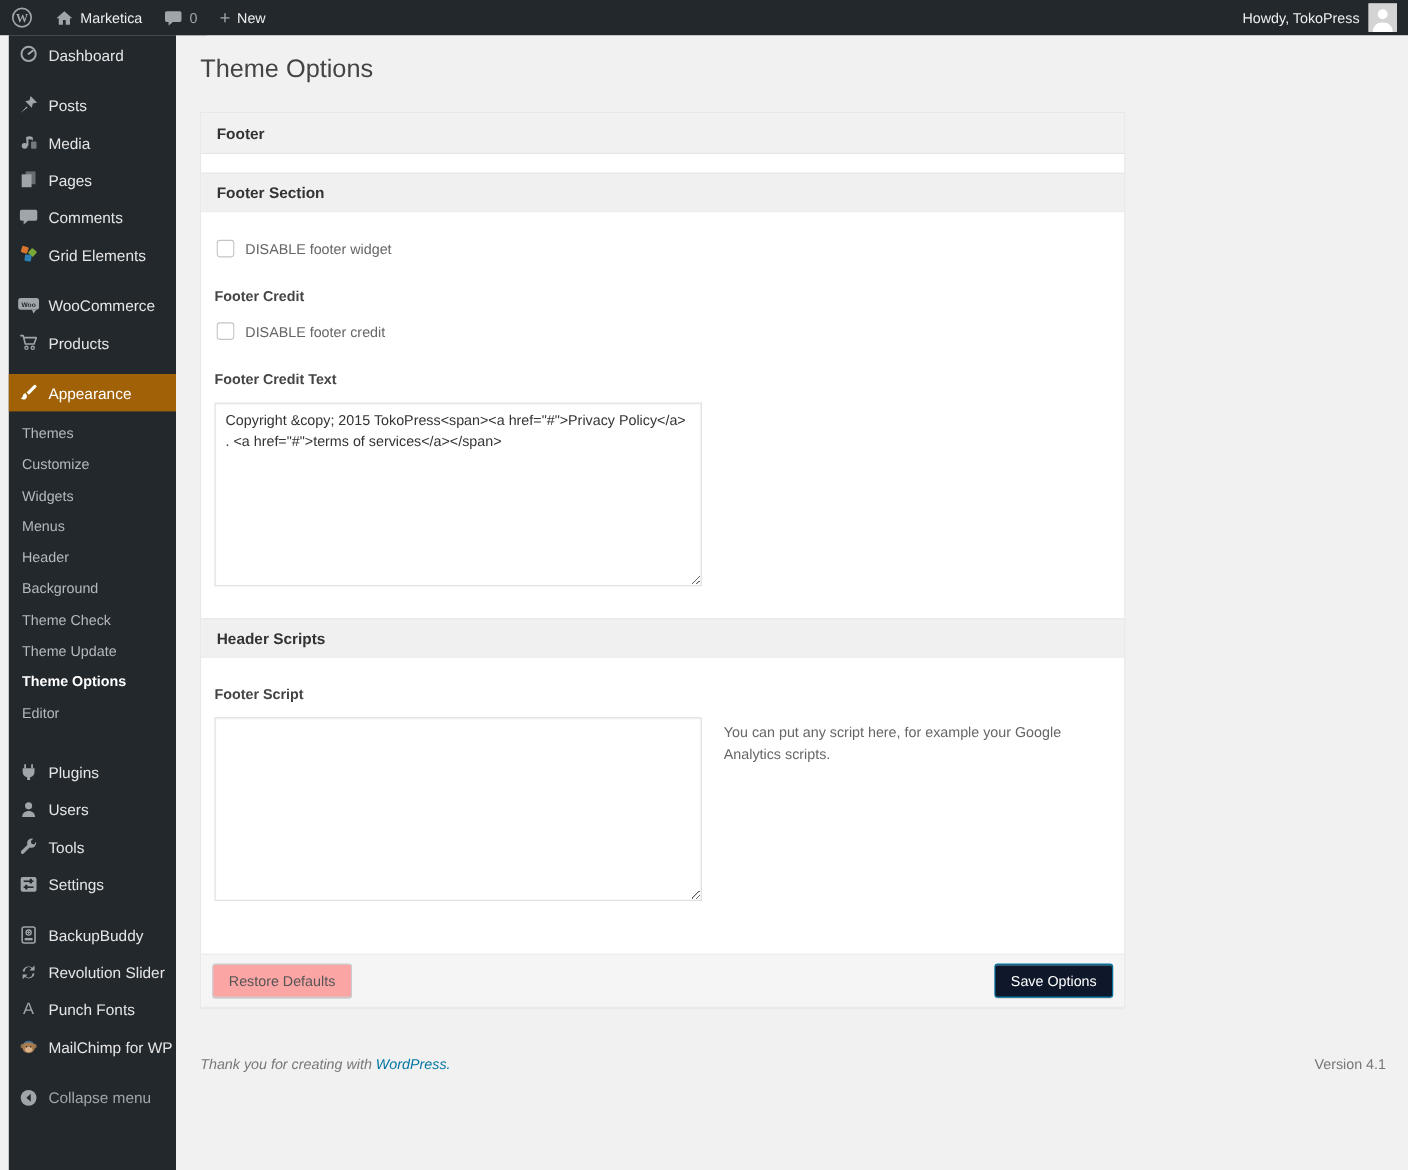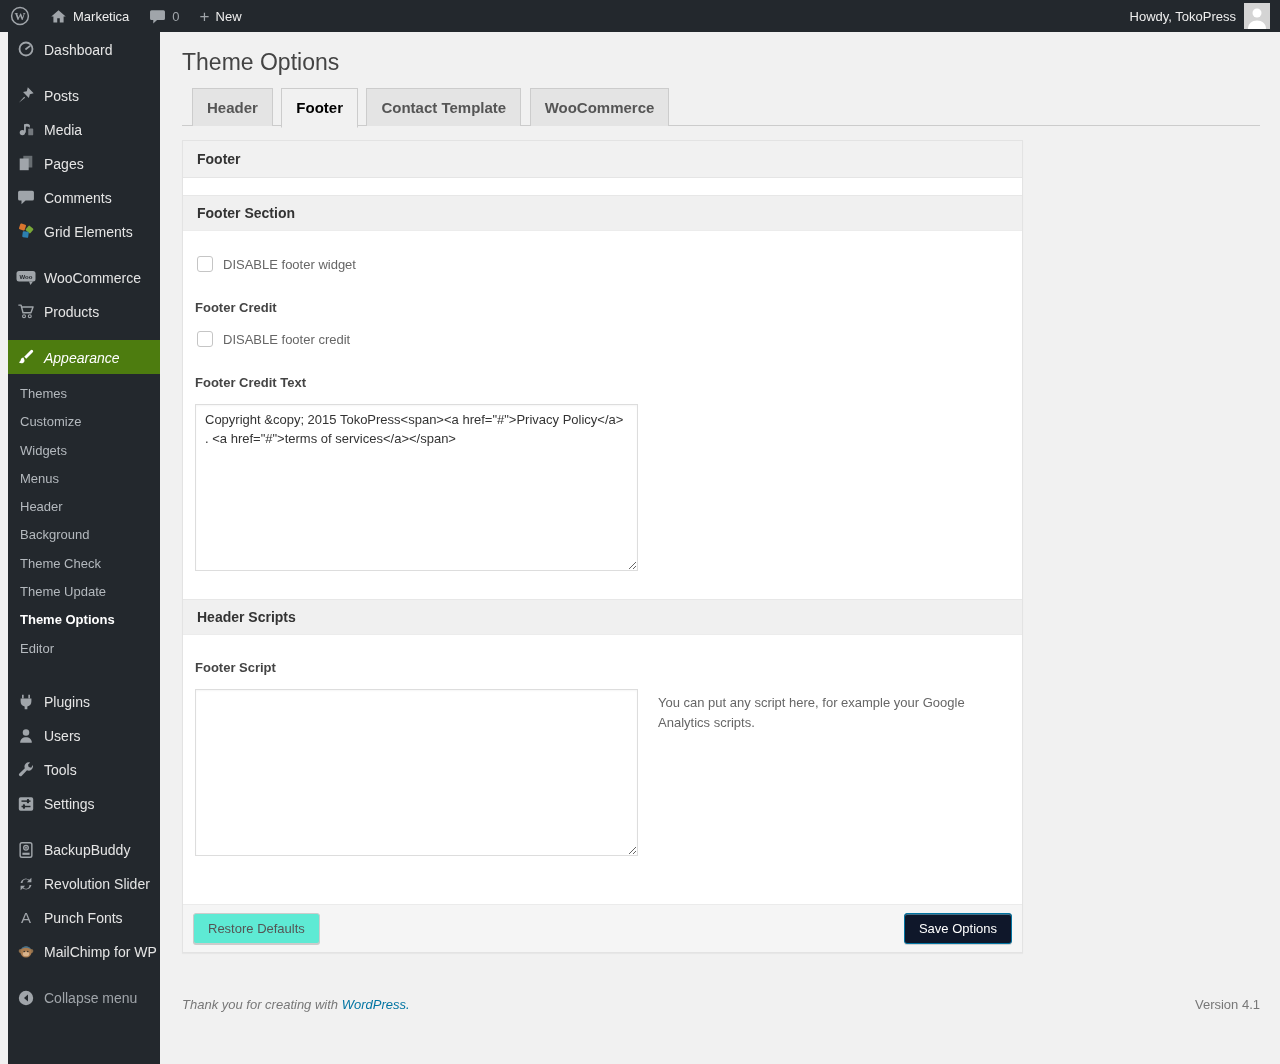--- a/index.html
+++ b/index.html
@@ -42,21 +42,21 @@
   .menu-item {
     display: flex; align-items: center; gap: 8px;
     height: 34px; padding: 0 8px 0 8px; color: #e5e5e5; cursor: pointer;
     position: relative;
   }
   .micon {
     width: 20px; height: 20px; flex: none; color: #a0a5aa;
     display: flex; align-items: center; justify-content: center;
   }
   .mlabel { line-height: 1; padding-top: 1px; }
-  .menu-item.active { background: #4d7c0f; color: #fff; font-style: italic; }
+  .menu-item.active { background: #a16207; color: #fff; }
   .menu-item.active .micon { color: #fff; }
   .menu-item.active::after {
     content: ""; position: absolute; right: 0; top: 50%; margin-top: -8px;
     border: 8px solid transparent; border-right-color: #f1f1f1;
   }
   .submenu { list-style: none; padding: 6px 0 10px 0; }
   .submenu-item {
     display: block; padding: 7px 12px; color: #b4b9be; font-size: 13px;
     line-height: 1.1; cursor: pointer;
   }
@@ -117,21 +117,21 @@
 
   .action-bar {
     background: #f5f5f5; border-top: 1px solid #ebebeb;
     padding: 8px 10px; display: flex; justify-content: space-between; align-items: center;
   }
   .btn {
     font-family: "Liberation Sans", sans-serif; font-size: 13px; line-height: 1;
     padding: 8px 14px; border-radius: 3px; cursor: pointer;
   }
   .btn-secondary {
-    background: #5eead4; border: 1px solid #ccc; color: #555;
+    background: #fca5a5; border: 1px solid #ccc; color: #555;
     box-shadow: 0 1px 0 #ccc;
   }
   .btn-primary {
     background: #0f172a; border: 1px solid #0074a2; color: #fff;
     box-shadow: inset 0 1px 0 rgba(120,200,230,0.5), 0 1px 0 rgba(0,0,0,0.15);
   }
 
   .page-footer {
     width: 1078px; margin-top: 44px;
     display: flex; justify-content: space-between; align-items: baseline;
@@ -380,26 +380,20 @@
           </svg>
       </span>
       <span class="mlabel collapse-label">Collapse menu</span>
     </li>
   </ul>
 </div>
 
 <div id="content">
   <h1 class="page-title">Theme Options</h1>
 
-  <div class="nav-tabs">
-    <a class="nav-tab">Header</a>
-    <a class="nav-tab active">Footer</a>
-    <a class="nav-tab">Contact Template</a>
-    <a class="nav-tab">WooCommerce</a>
-  </div>
 
   <div class="metabox">
     <div class="box-title">Footer</div>
     <div class="box-spacer"></div>
 
     <div class="section-bar">Footer Section</div>
     <div class="box-content">
       <div class="field-group">
         <label class="check-row">
           <input type="checkbox" style="">

